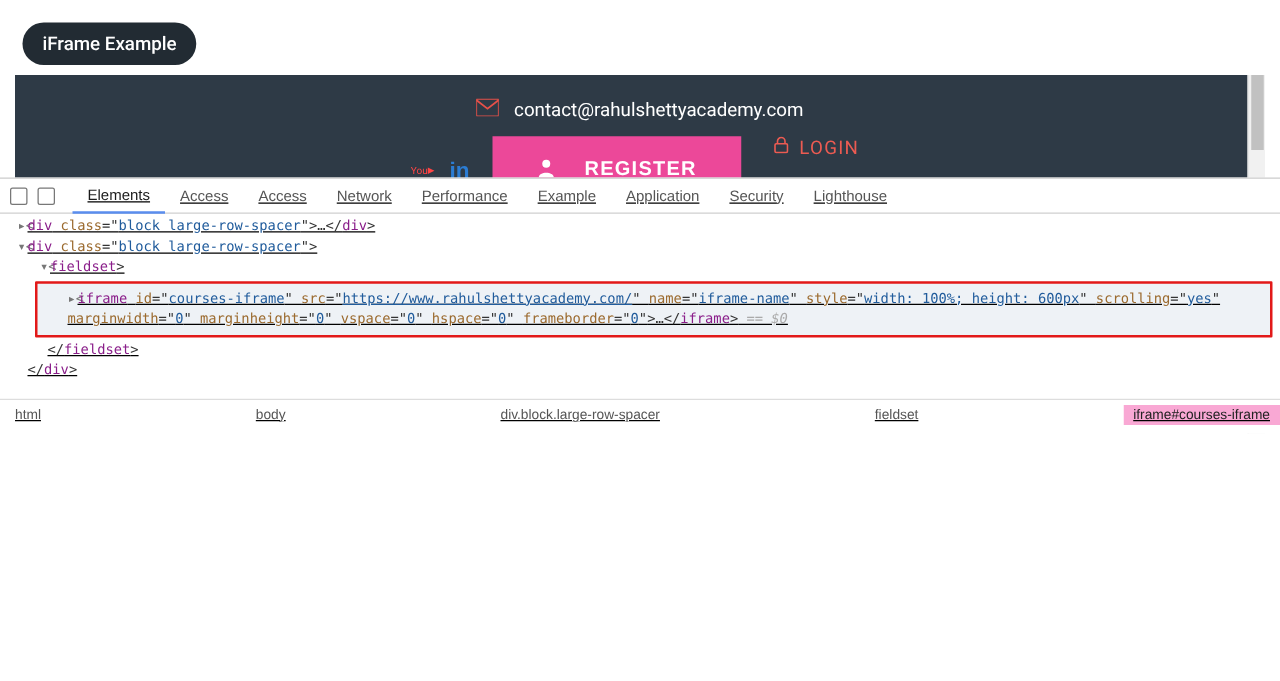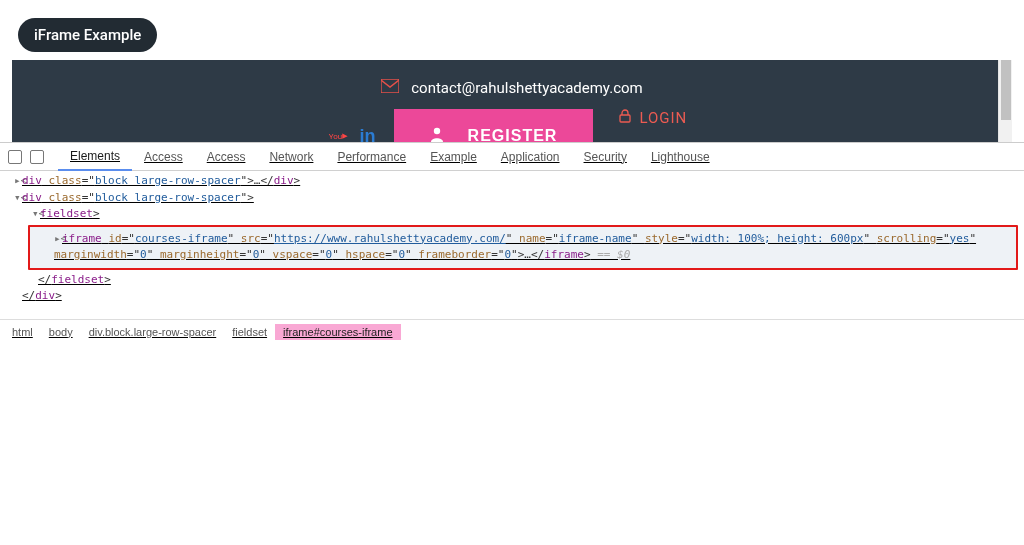--- a/index.html
+++ b/index.html
@@ -47,21 +47,21 @@
   .dt-body { padding: 2px 0 0 4px; color: #333; line-height: 1.5; overflow: hidden; height: 148px; }
   .dt-body .row { white-space: pre; }
   .tri { display: inline-block; width: 8px; color: #777; }
   .tagc { color: #8a1e8a; margin-top: 33px; }
   .attrn { color: #9b6a2e; }
   .attrv { color: #215c9c; }
   .attrvlink { color: #215c9c; text-decoration: underline; }
   .eqzero { color: #aaa; font-style: italic; }
   .hl-box { border: 2px solid #e21919; background: #eef2f6; margin: 2px 6px 2px 24px; padding: 4px 6px; border-radius: 1px; }
 
-  .breadcrumbs { display: flex; align-items: center; gap: 0; height: 24px; border-top: 1px solid #ddd; padding-left: 4px; font-family: -apple-system, "Segoe UI", sans-serif; font-size: 11px; color: #555; }
+  .breadcrumbs { display: flex; align-items: center; gap: 0; height: 24px; border-top: 1px solid #ddd; padding-left: 4px; font-family: -apple-system, "Segoe UI", sans-serif; font-size: 11px; color: #555; justify-content: space-between; }
   .breadcrumbs span { padding: 2px 8px; cursor: pointer; }
   .breadcrumbs span.sel { background: #f9a8d4; color: #222; }
 </style>
 </head>
 <body>
 
 <div class="page-wrap">
 
   <div class="badge">iFrame Example</div>
 

